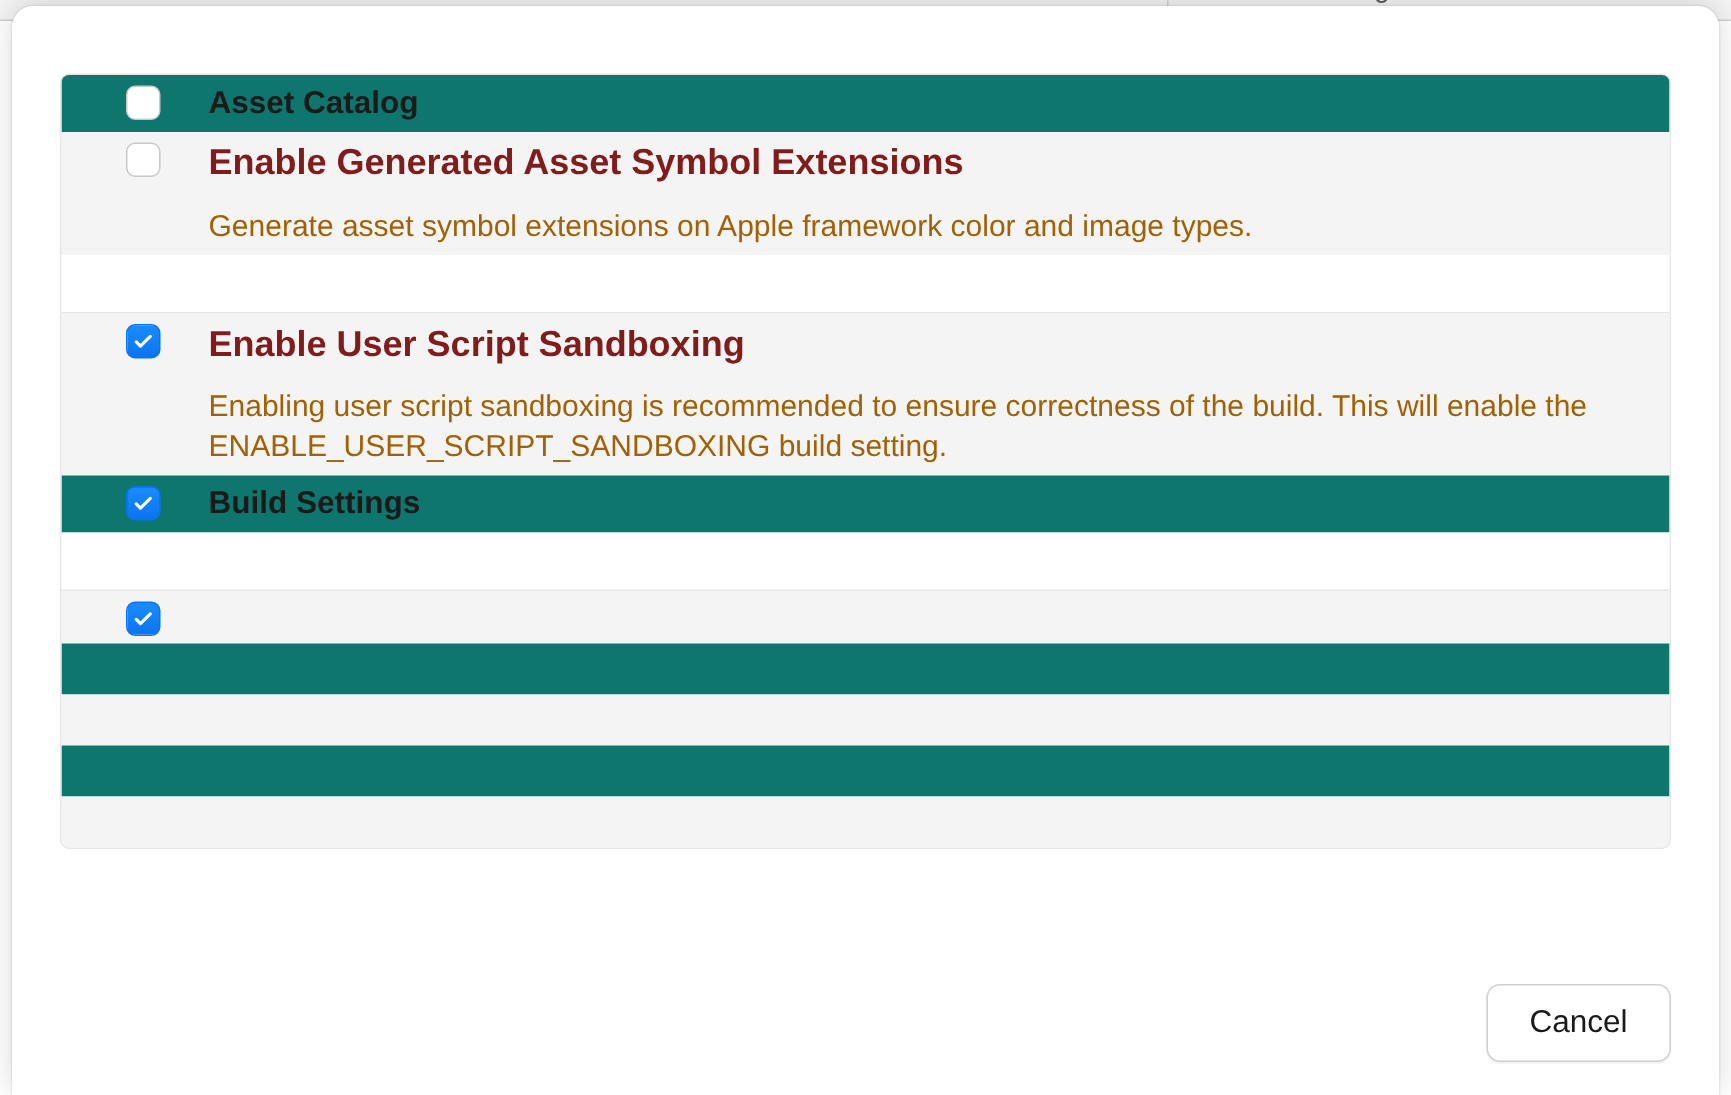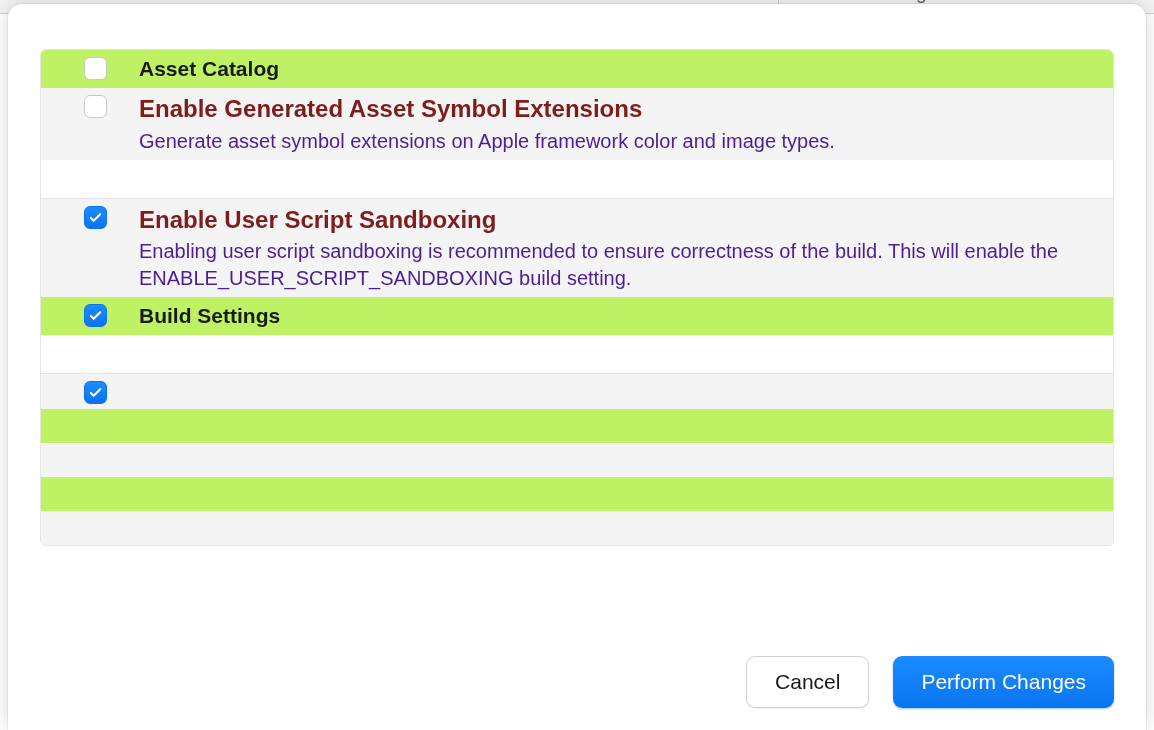--- a/index.html
+++ b/index.html
@@ -73,21 +73,21 @@
       border-top: none;
     }
     .section-gap {
       height: 38px;
       background: #fff;
     }
     .row {
       display: flex;
       align-items: flex-start;
       padding: 5px 0 5px 0;
-      background: #bef264;
+      background: #0f766e;
     }
     .row.alt {
       background: #f4f4f4;
     }
     .row .checkbox-cell {
       width: 98px;
       flex: 0 0 98px;
       display: flex;
       justify-content: flex-end;
       padding-right: 32px;
@@ -129,23 +129,23 @@
     }
     .row-subtitle {
       font-size: 24px;
       font-weight: 700;
       color: #7f1d1d;
       line-height: 1.35;
     }
     .row-desc {
       font-size: 20px;
       font-weight: 400;
-      color: #4c1d95;
+      color: #a16207;
       line-height: 1.35;
-      margin-top: 2px;
+      margin-top: 12px;
     }
     .filler-rows .row {
       height: 34px;
     }
     .buttons {
       position: absolute;
       right: 32px;
       bottom: 22px;
       display: flex;
       gap: 24px;
@@ -260,16 +260,15 @@
       <div class="row"></div>
       <div class="row alt"></div>
       <div class="row"></div>
       <div class="row alt"></div>
     </div>
 
   </div>
 
   <div class="buttons">
     <button class="btn btn-cancel">Cancel</button>
-    <button class="btn btn-primary">Perform Changes</button>
   </div>
 
 </div>
 
 </body></html>

